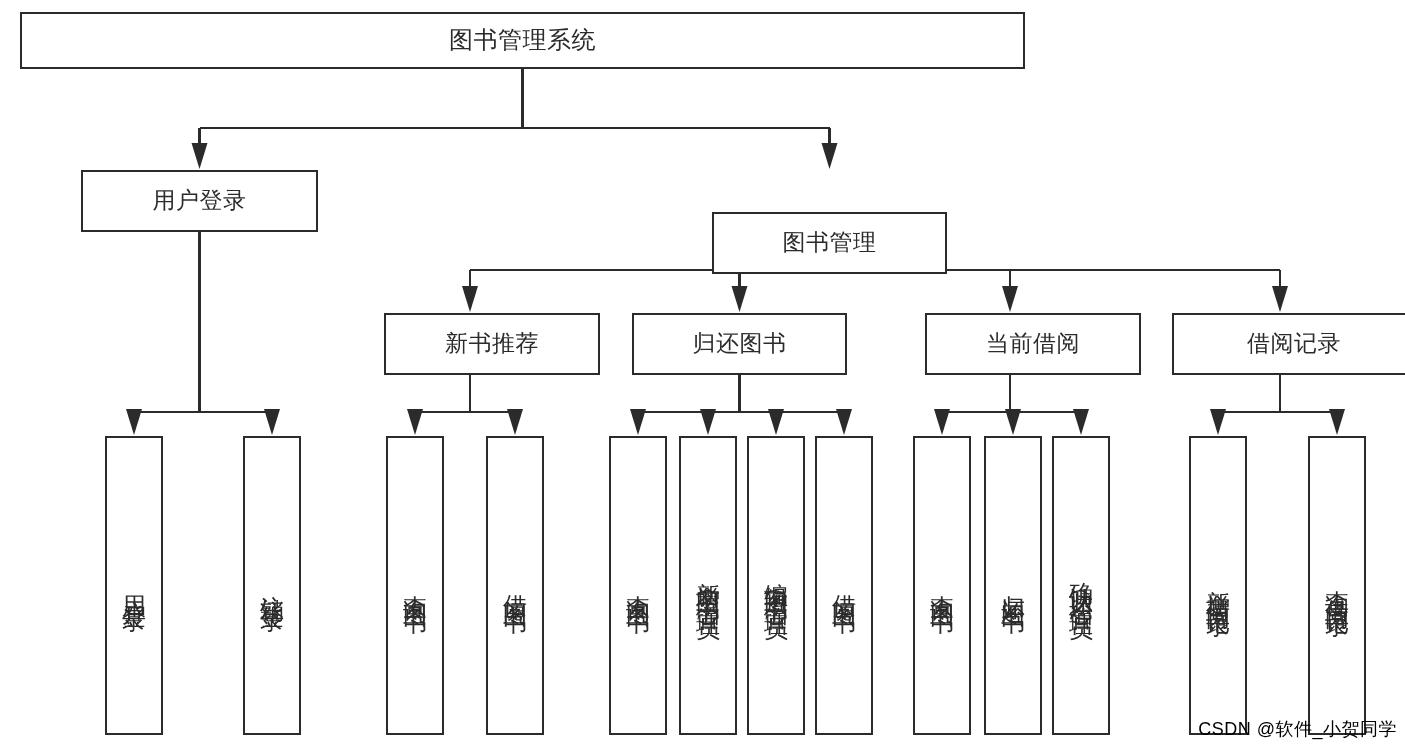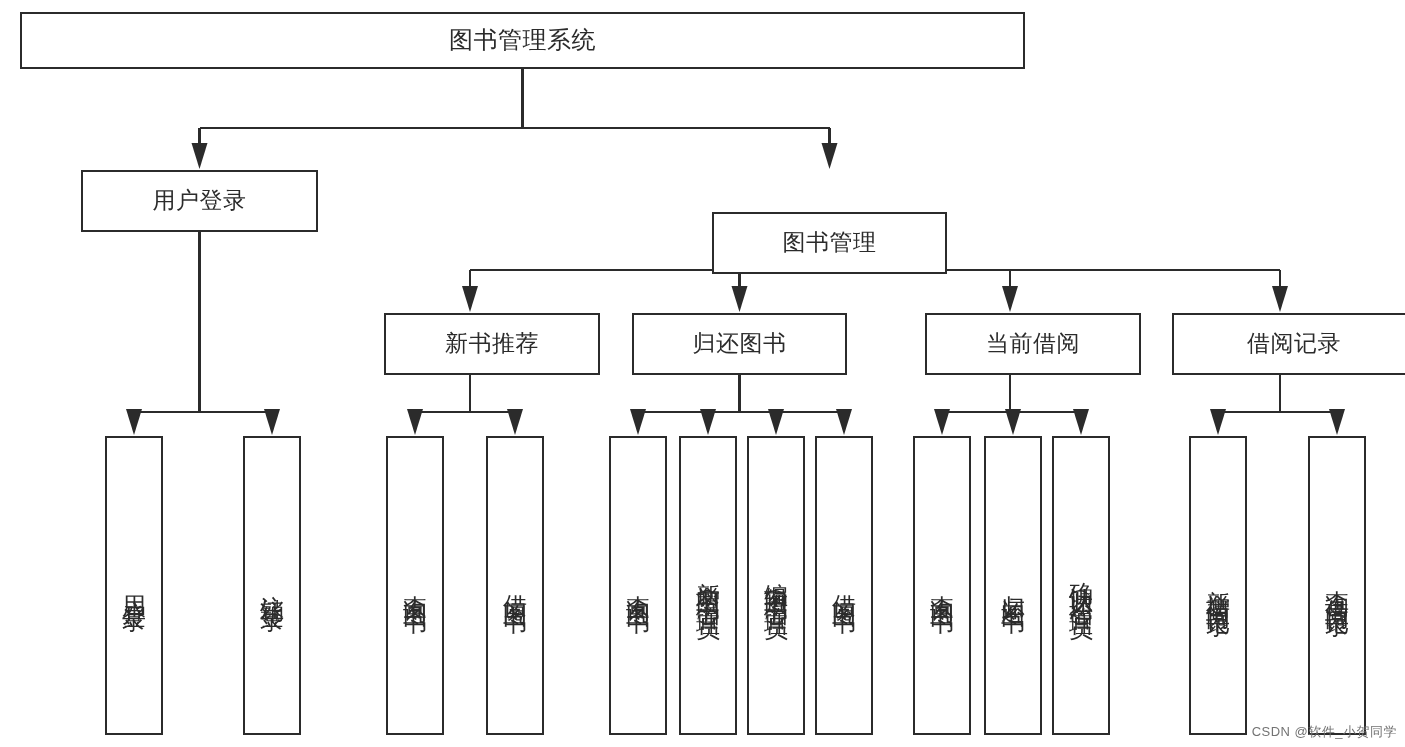--- a/index.html
+++ b/index.html
@@ -49,22 +49,22 @@
     white-space:nowrap;
   }
 
   
   #wires{position:absolute;left:0;top:0;width:1405px;height:747px;}
 
   
   #watermark{
     position:absolute;
     right:8px;bottom:6px;
-    font-size:13px;
-    color:#737373;
+    font-size:18px;
+    color:#000000;
     letter-spacing:0.5px;
     white-space:nowrap;
     pointer-events:none;
   }
 </style>
 </head>
 <body>
 
 <div id="canvas">
   <svg id="wires" xmlns="http://www.w3.org/2000/svg">

